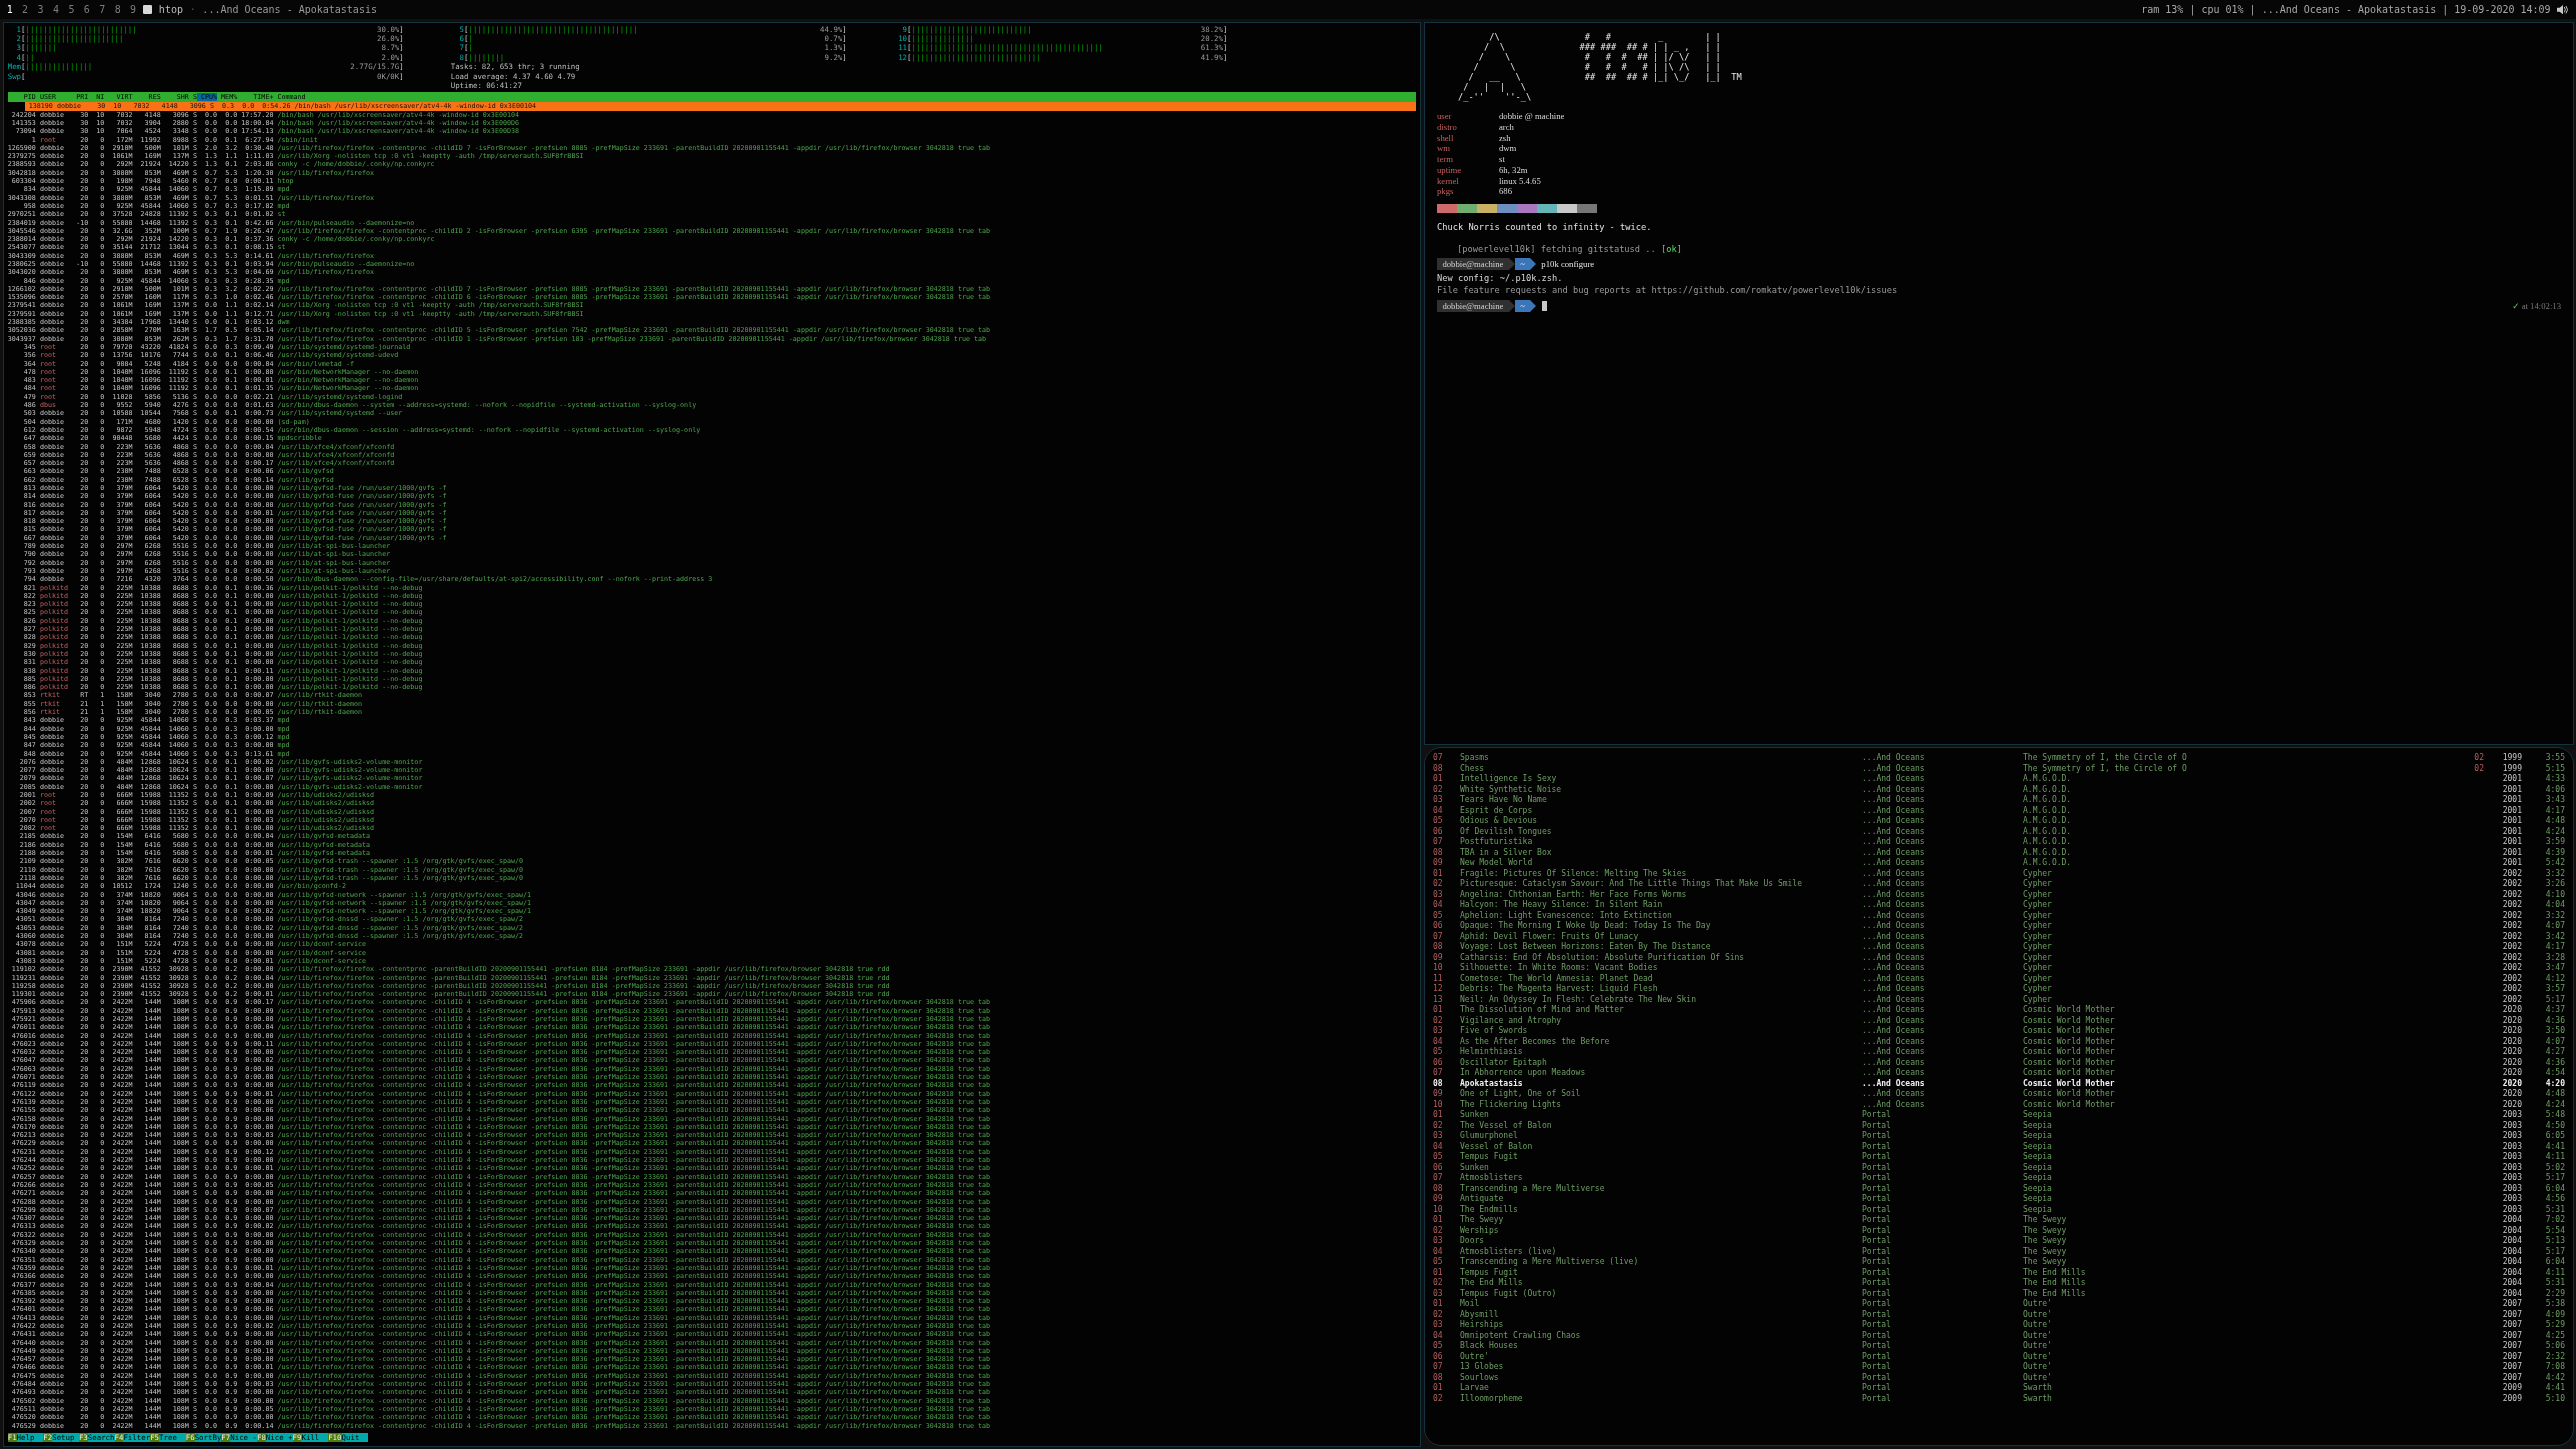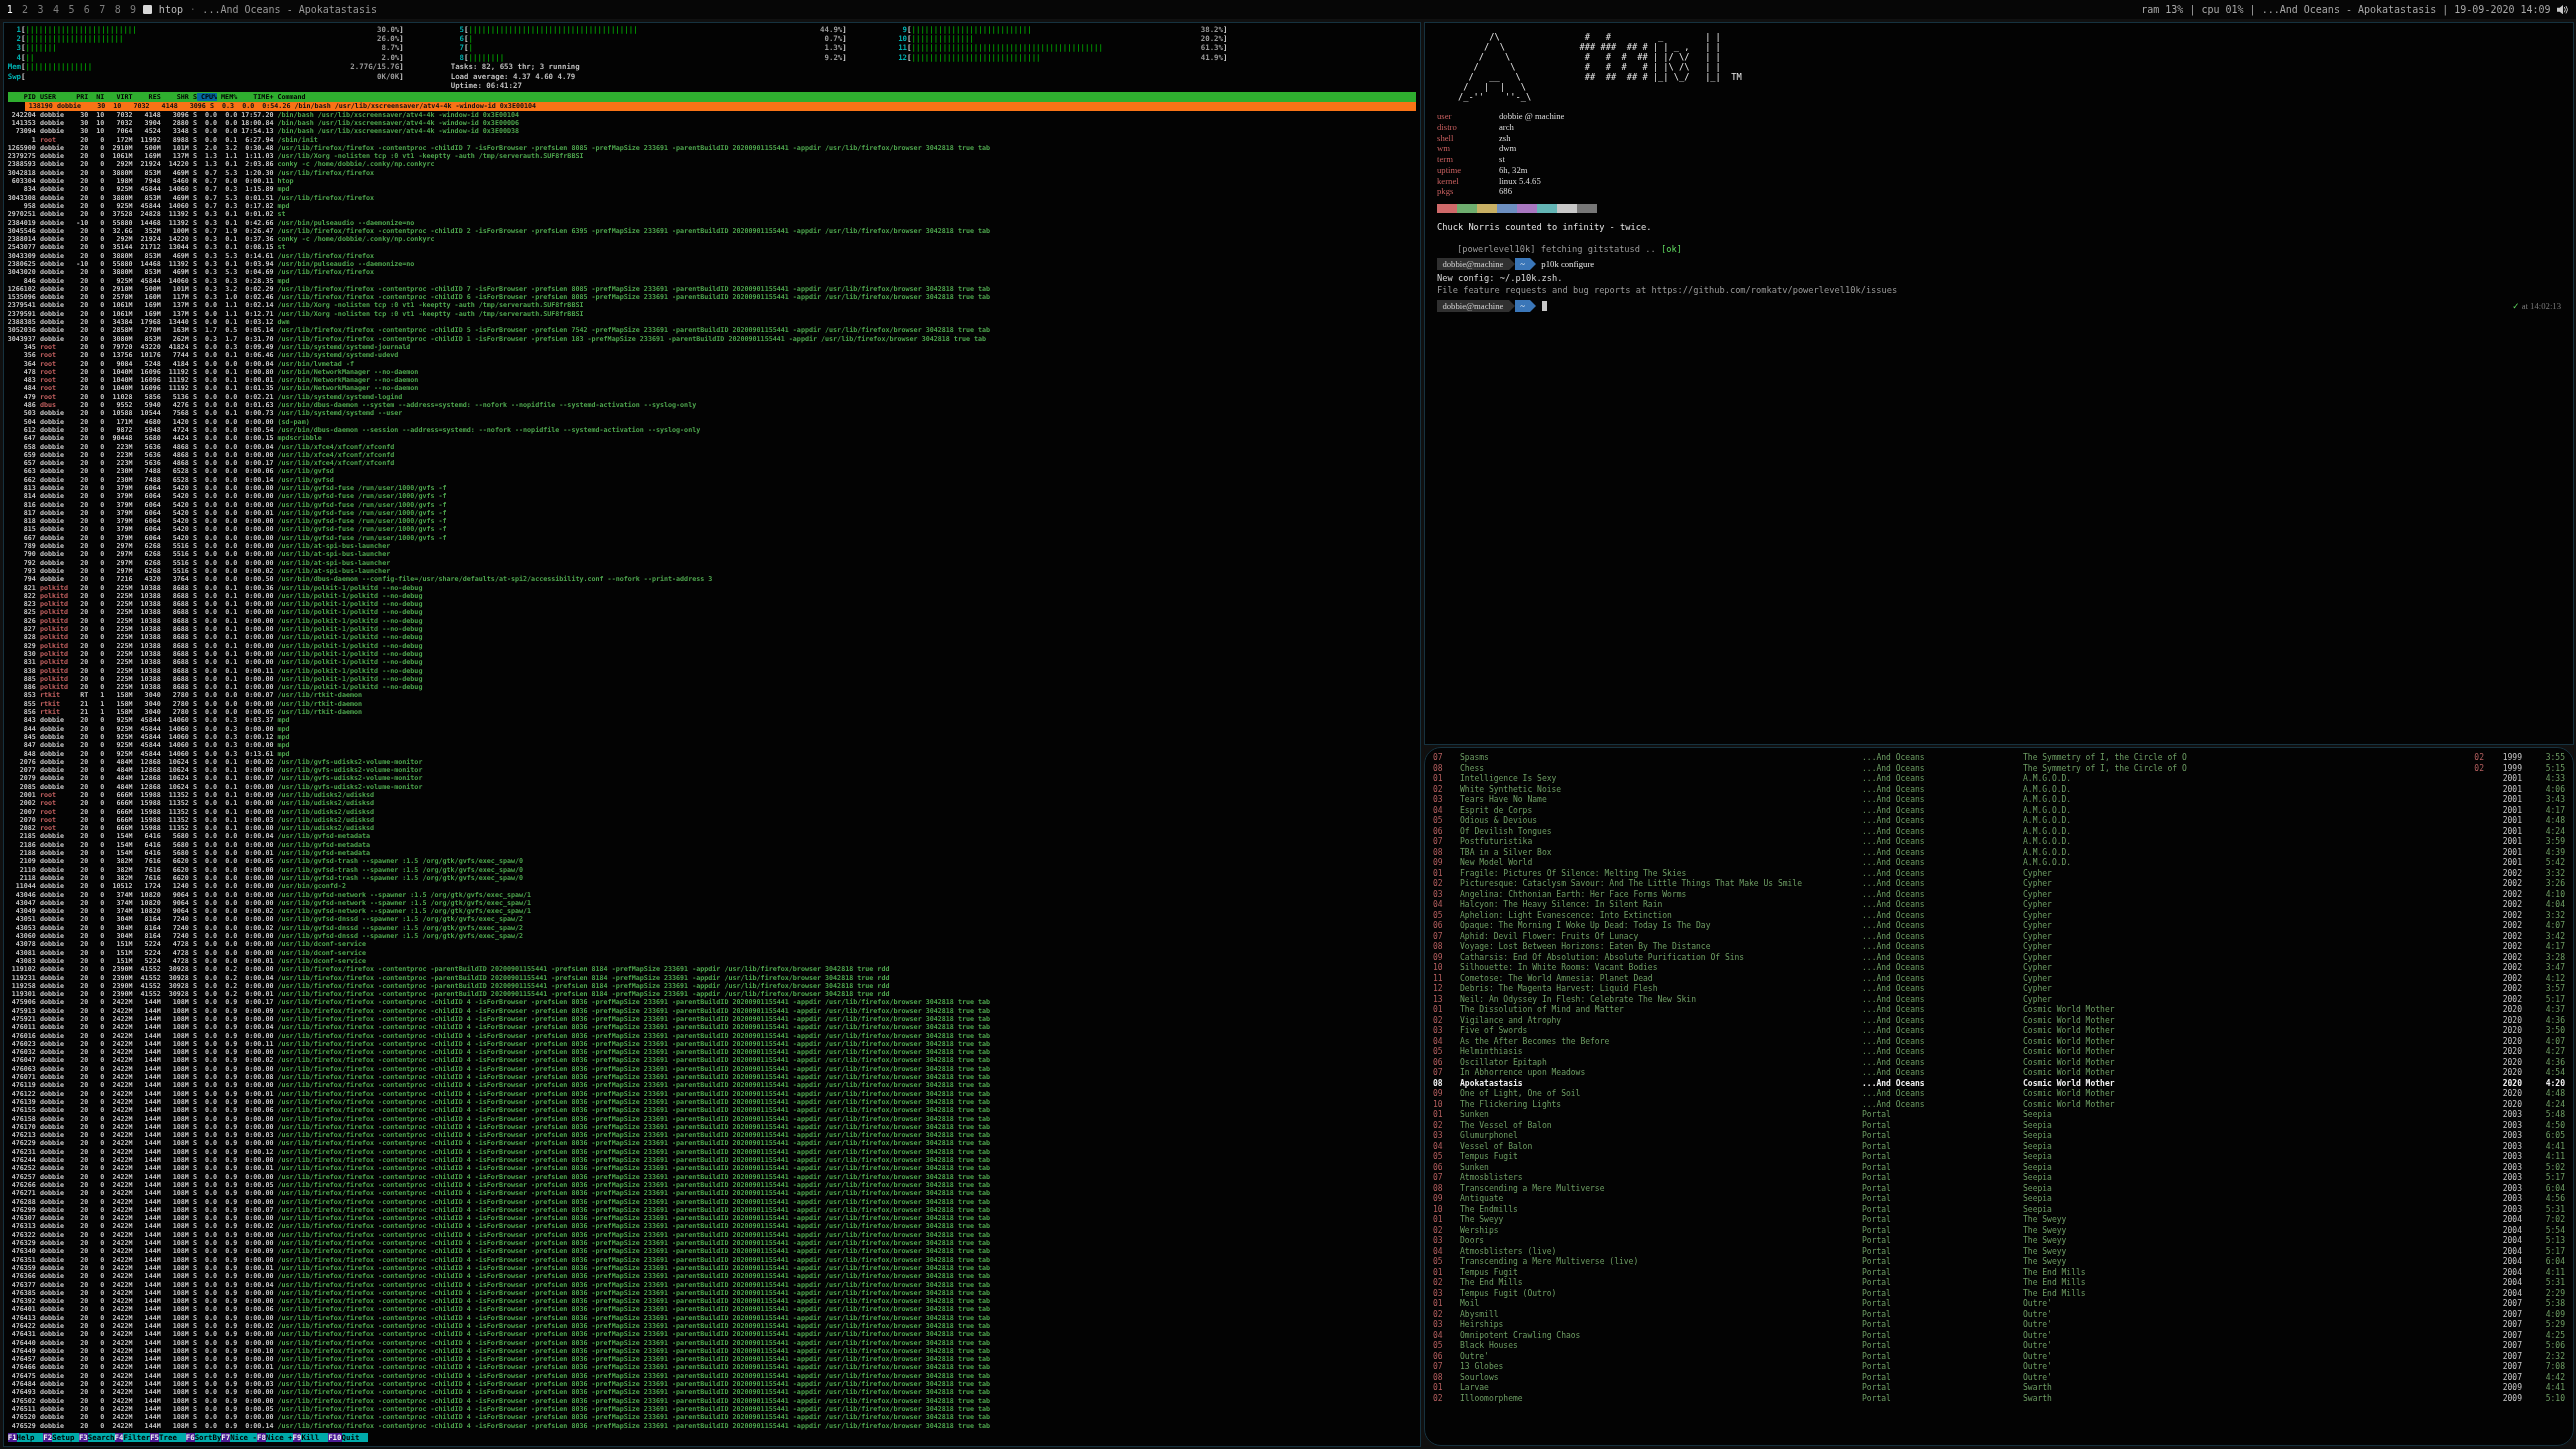--- a/index.html
+++ b/index.html
@@ -10,38 +10,38 @@
   .tags{display:flex;gap:9.4px;color:#7d7d7d;}
   .tag{cursor:default;}
   .tag.active{color:#ffffff;}
   .layout-icon{width:9.4px;height:9.4px;background:#d8d8d8;display:inline-block;border-radius:1.3px;}
   .bar-title{color:#bdbdbd;}
   .bar-sep{color:#5a5a5a;}
   .bar-title2{color:#9a9a9a;}
   .bar-right{margin-left:auto;display:flex;align-items:center;gap:6.7px;color:#a8a8a8;}
   
   .pane{position:absolute;background:#030303;border:1.3px solid #16323f;box-sizing:border-box;overflow:hidden;}
-  #htop-pane{left:2.7px;top:21.5px;width:1418px;height:1425px;padding:2px 4px;font-weight:bold;}
+  #htop-pane{left:2.7px;top:21.5px;width:1418px;height:1425px;padding:2px 4px;}
   #fetch-pane{left:1424px;top:21.5px;width:1150px;height:723px;padding:9.4px 12px;}
   #cmus-pane{left:1424px;top:747px;width:1150px;height:699px;display:flex;flex-direction:column;border-radius:17px;}
   
   .meters{display:flex;font-size:7.4px;line-height:9.4px;white-space:pre;}
   .mcol{width:443px;} .mcol.c3{width:362px;}
   .mlab{color:#00afaf;} .mbrk{color:#d0d0d0;} .mbar{color:#00a800;} .mtxt{color:#9a9a9a;}
   .minfo{color:#bdbdbd;}
   .phead{background:#2fae2f;color:#000;font-size:6.7px;line-height:10px;white-space:pre;margin-top:2px;}
   .sortcol{background:#0369a1;}
   .plist{font-size:6.7px;line-height:8.3px;white-space:pre;color:#c8c8c8;}
   .prow{height:8.3px;}
   .prow .cmd{color:#4ea64e;}
   .prow .usr{color:#c8c8c8;} .prow .usr.red{color:#c36060;}
   .prow.sel{background:#f97316;color:#101010;margin-left:17px;}
   .prow.sel .cmd,.prow.sel .usr,.prow.sel .usr.red{color:#101010;}
   .fbar{position:absolute;left:4px;bottom:2px;font-size:7.4px;line-height:10.7px;white-space:pre;display:flex;}
-  .fnum{color:#eee;background:#4c1d95;}
+  .fnum{color:#eee;background:#4d7c0f;}
   .flab{color:#000;background:#00aaaa;}
   
   #fetch-pane{color:#c8c8c8;font-size:8.7px;line-height:10.7px;}
   .arts{display:flex;gap:38px;}
   .arts pre{margin:0;color:#e8e8e8;font-size:8.7px;line-height:10px;font-family:inherit;}
   .finfo{margin-top:9.4px;font-family:Liberation Serif, serif;}
   .frow{display:flex;}
   .fkeyname{color:#c75f5f;width:62px;}
   .fval{color:#dcdcdc;}
   .palette{margin-top:6.7px;display:flex;}

